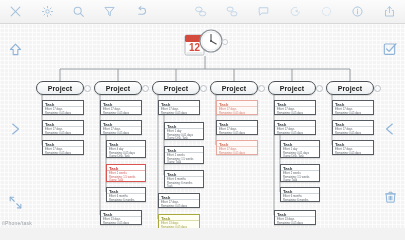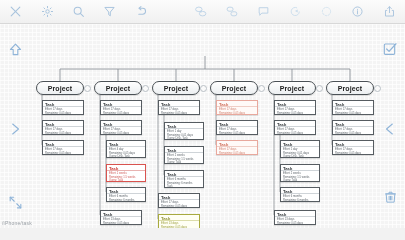--- a/index.html
+++ b/index.html
@@ -286,20 +286,37 @@
         <line x1="274" y1="191" x2="274" y2="191" stroke="#8d9298" stroke-width="0.8"></line>
         <line x1="350" y1="45" x2="350" y2="57" stroke="#8d9298" stroke-width="0.9"></line>
         <line x1="332" y1="71" x2="332" y2="81" stroke="#8d9298" stroke-width="0.8"></line>
         <line x1="332" y1="81" x2="332" y2="81" stroke="#8d9298" stroke-width="0.8"></line>
         <line x1="332" y1="81" x2="332" y2="101" stroke="#8d9298" stroke-width="0.8"></line>
         <line x1="332" y1="101" x2="332" y2="101" stroke="#8d9298" stroke-width="0.8"></line>
         <line x1="332" y1="101" x2="332" y2="121" stroke="#8d9298" stroke-width="0.8"></line>
         <line x1="332" y1="121" x2="332" y2="121" stroke="#8d9298" stroke-width="0.8"></line>
       </svg>
 
+    <div id="clock-badge">
+      <svg width="48" height="32" viewBox="0 0 48 32">
+
+        <rect x="4" y="7" width="19" height="20" rx="1.5" fill="#fdfdfd" stroke="#b6bcc2" stroke-width="1"></rect>
+        <rect x="4" y="7" width="19" height="7" rx="1.5" fill="#d44a3c"></rect>
+        <text x="13.5" y="22.5" font-family="'Liberation Sans',sans-serif" font-size="10" font-weight="bold" fill="#d44a3c" text-anchor="middle">12</text>
+        <line x1="5.5" y1="25" x2="21.5" y2="25" stroke="#cfd4d8" stroke-width="0.8"></line>
+
+        <circle cx="30" cy="13" r="11" fill="#ffffff" stroke="#8d9298" stroke-width="1.2"></circle>
+        <circle cx="30" cy="13" r="9.2" fill="none" stroke="#e2e5e8" stroke-width="0.7"></circle>
+        <line x1="30" y1="13" x2="30" y2="6.5" stroke="#4a4f54" stroke-width="1.1" stroke-linecap="round"></line>
+        <line x1="30" y1="13" x2="35.2" y2="16" stroke="#4a4f54" stroke-width="1.1" stroke-linecap="round"></line>
+        <circle cx="30" cy="13" r="1" fill="#4a4f54"></circle>
+
+        <circle cx="44" cy="14" r="2.6" fill="#fbfbfb" stroke="#c3c9ce" stroke-width="0.9"></circle>
+      </svg>
+    </div>
 
     <div id="nodes">
         <div class="project" style="left: 36px; top: 57px;">
           <span>Project</span>
           <span class="pdot"></span>
         </div>
         <div class="task" style="left: 42px; top: 76px; width: 42px; height: 15px;">
           <div class="t-title">Task</div>
           <div class="t-body">
             <div class="t-line">Effort: 17 days</div>

